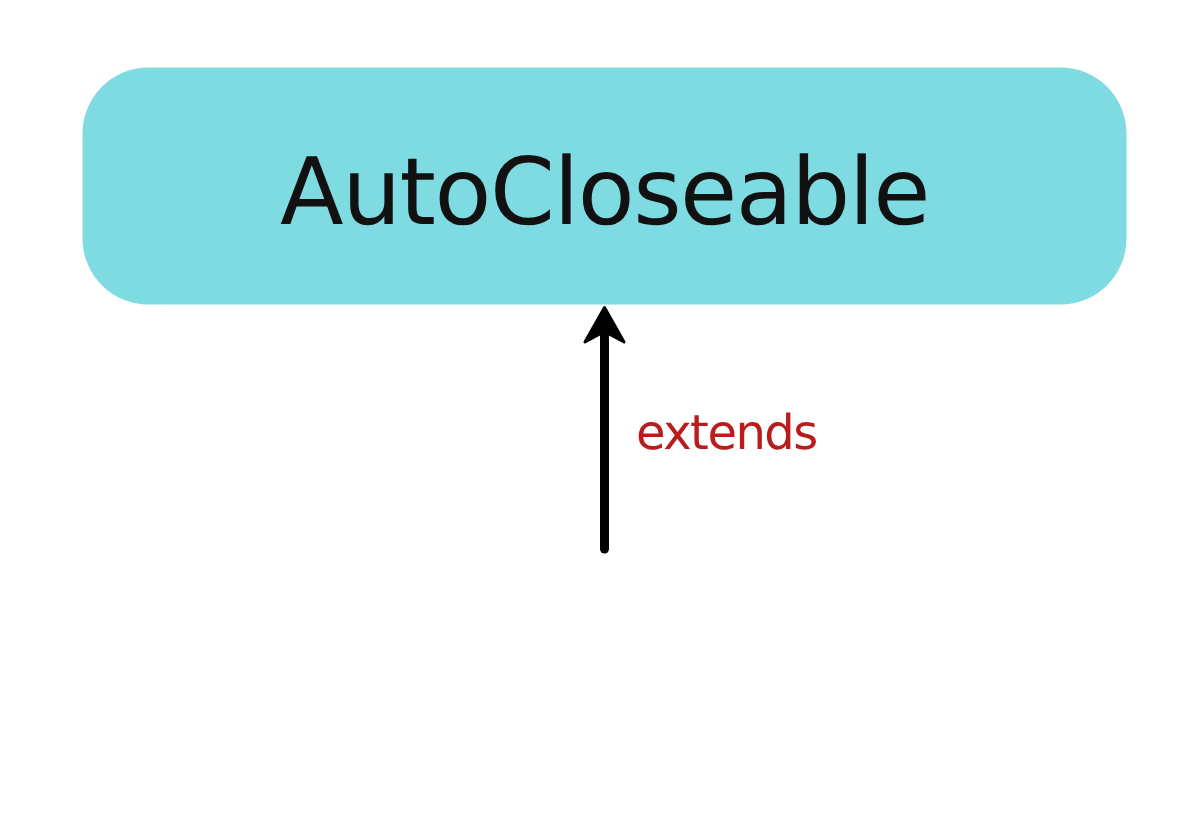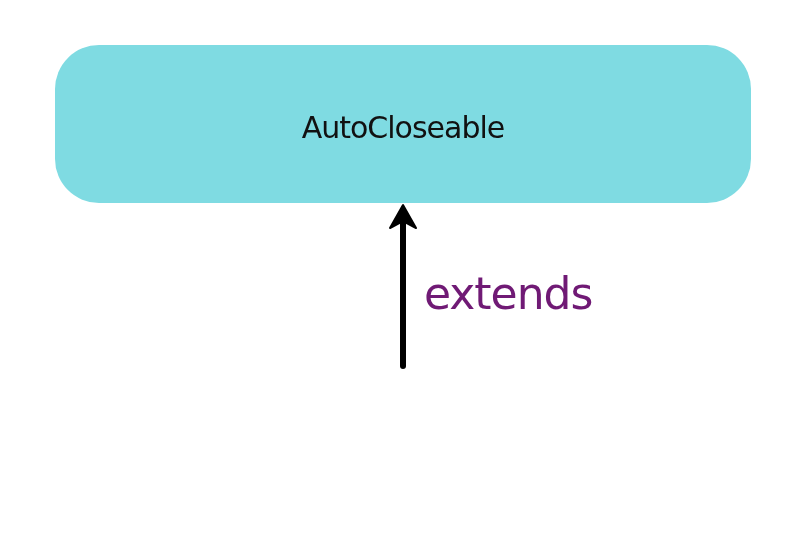--- a/index.html
+++ b/index.html
@@ -24,41 +24,41 @@
     left: 55px;
     width: 696px;
     border-radius: 44px;
     display: flex;
     align-items: center;
     justify-content: center;
   }
   .node-top    { top: 45px;  height: 158px; }
   .node-bottom { top: 366px; height: 159px; }
   .node-label {
-    font-size: 30px;
+    font-size: 62px;
     letter-spacing: -1px;
     color: #111111;
     white-space: nowrap;
     transform: translateY(3px);
   }
   svg.arrow {
     position: absolute;
     left: 0; top: 0;
     width: 792px; height: 552px;
     pointer-events: none;
   }
   svg.arrow line    { stroke: var(--edge-color, #000); }
   svg.arrow polygon { fill:   var(--edge-color, #000); stroke: var(--edge-color, #000); }
   .edge-label {
     position: absolute;
     left: 424px;
     top: 272px;
-    font-size: 44px;
+    font-size: 32px;
     letter-spacing: -1px;
-    color: #701a75;
+    color: #b91c1c;
     line-height: 1;
     white-space: nowrap;
   }
 </style>
 </head>
 <body>
 
 <div class="canvas">
 
   <div class="node node-top" style="background: rgb(127, 219, 226); color: rgb(17, 17, 17);">

